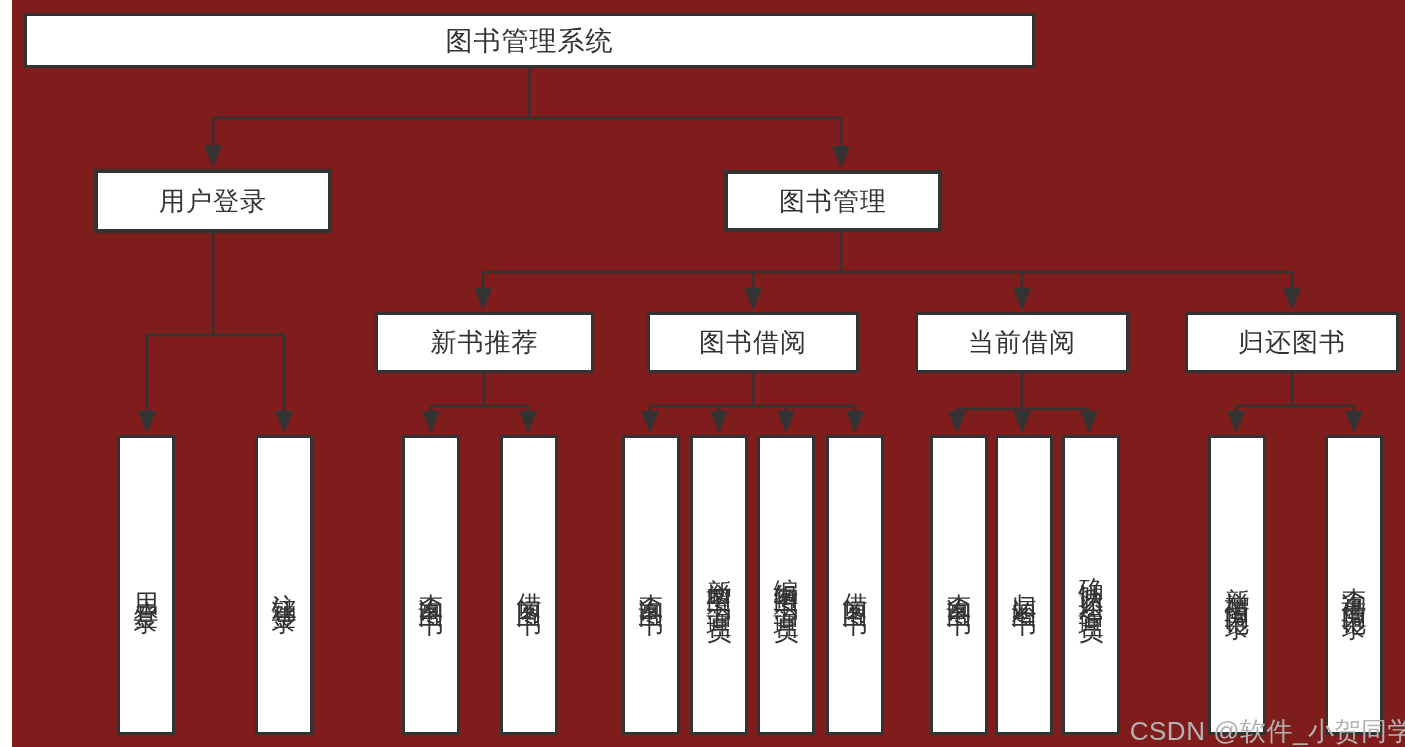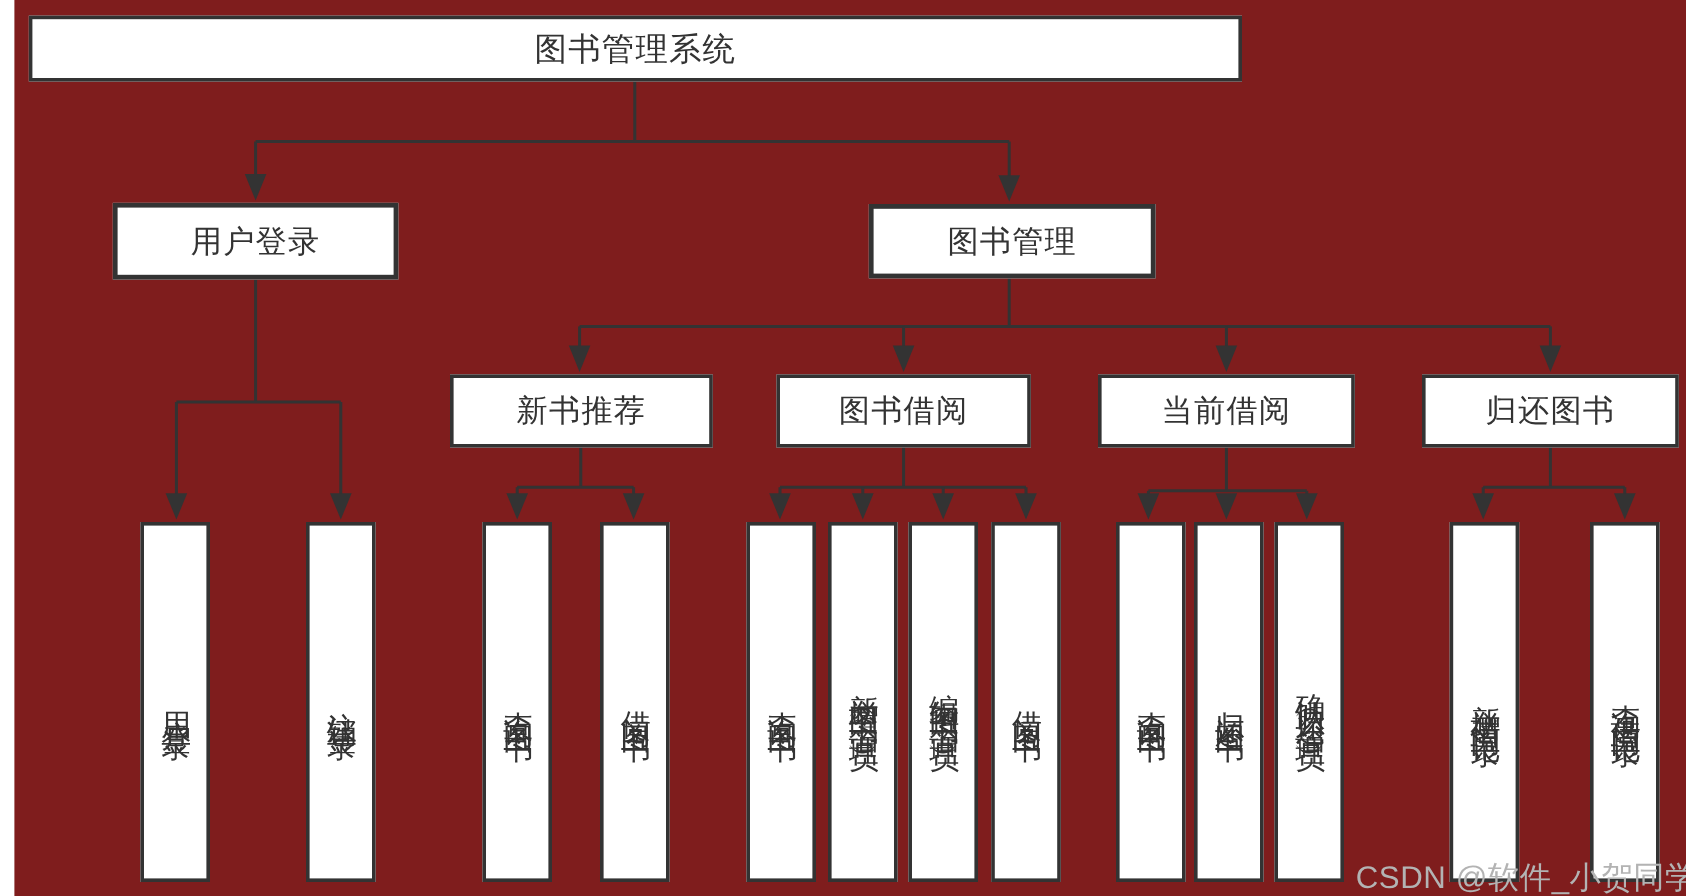--- a/index.html
+++ b/index.html
@@ -89,21 +89,21 @@
     <path class="wire" d="M1224 406 H1342"></path>
     <path class="wire" d="M1224 406 V414"></path>
     <path class="wire" d="M1342 406 V414"></path>
     <path class="arrow" d="M1224 433 l-9 -22 h18 z"></path>
     <path class="arrow" d="M1342 433 l-9 -22 h18 z"></path>
   </svg>
 
   <div class="node lvl1" style="left:12px;top:13px;width:1011px;height:55px;">图书管理系统</div>
 
   <div class="node lvl2" style="left:82px;top:169px;width:238px;height:64px;">用户登录</div>
-  <div class="node lvl2" style="left:712px;top:170px;width:239px;height:62px;">图书管理</div>
+  <div class="node lvl2" style="left:712px;top:170px;width:218px;height:62px;">图书管理</div>
 
   <div class="node" style="left:363px;top:312px;width:219px;height:61px;">新书推荐</div>
   <div class="node" style="left:635px;top:312px;width:212px;height:61px;">图书借阅</div>
   <div class="node" style="left:903px;top:312px;width:214px;height:61px;text-align:center;">当前借阅</div>
   <div class="node" style="left:1173px;top:312px;width:214px;height:61px;">归还图书</div>
 
   <div class="node leaf" style="left:105px;top:435px;width:58px;height:300px;">
     <span>用户登录</span>
   </div>
   <div class="node leaf" style="left:243px;top:435px;width:58px;height:300px;">

